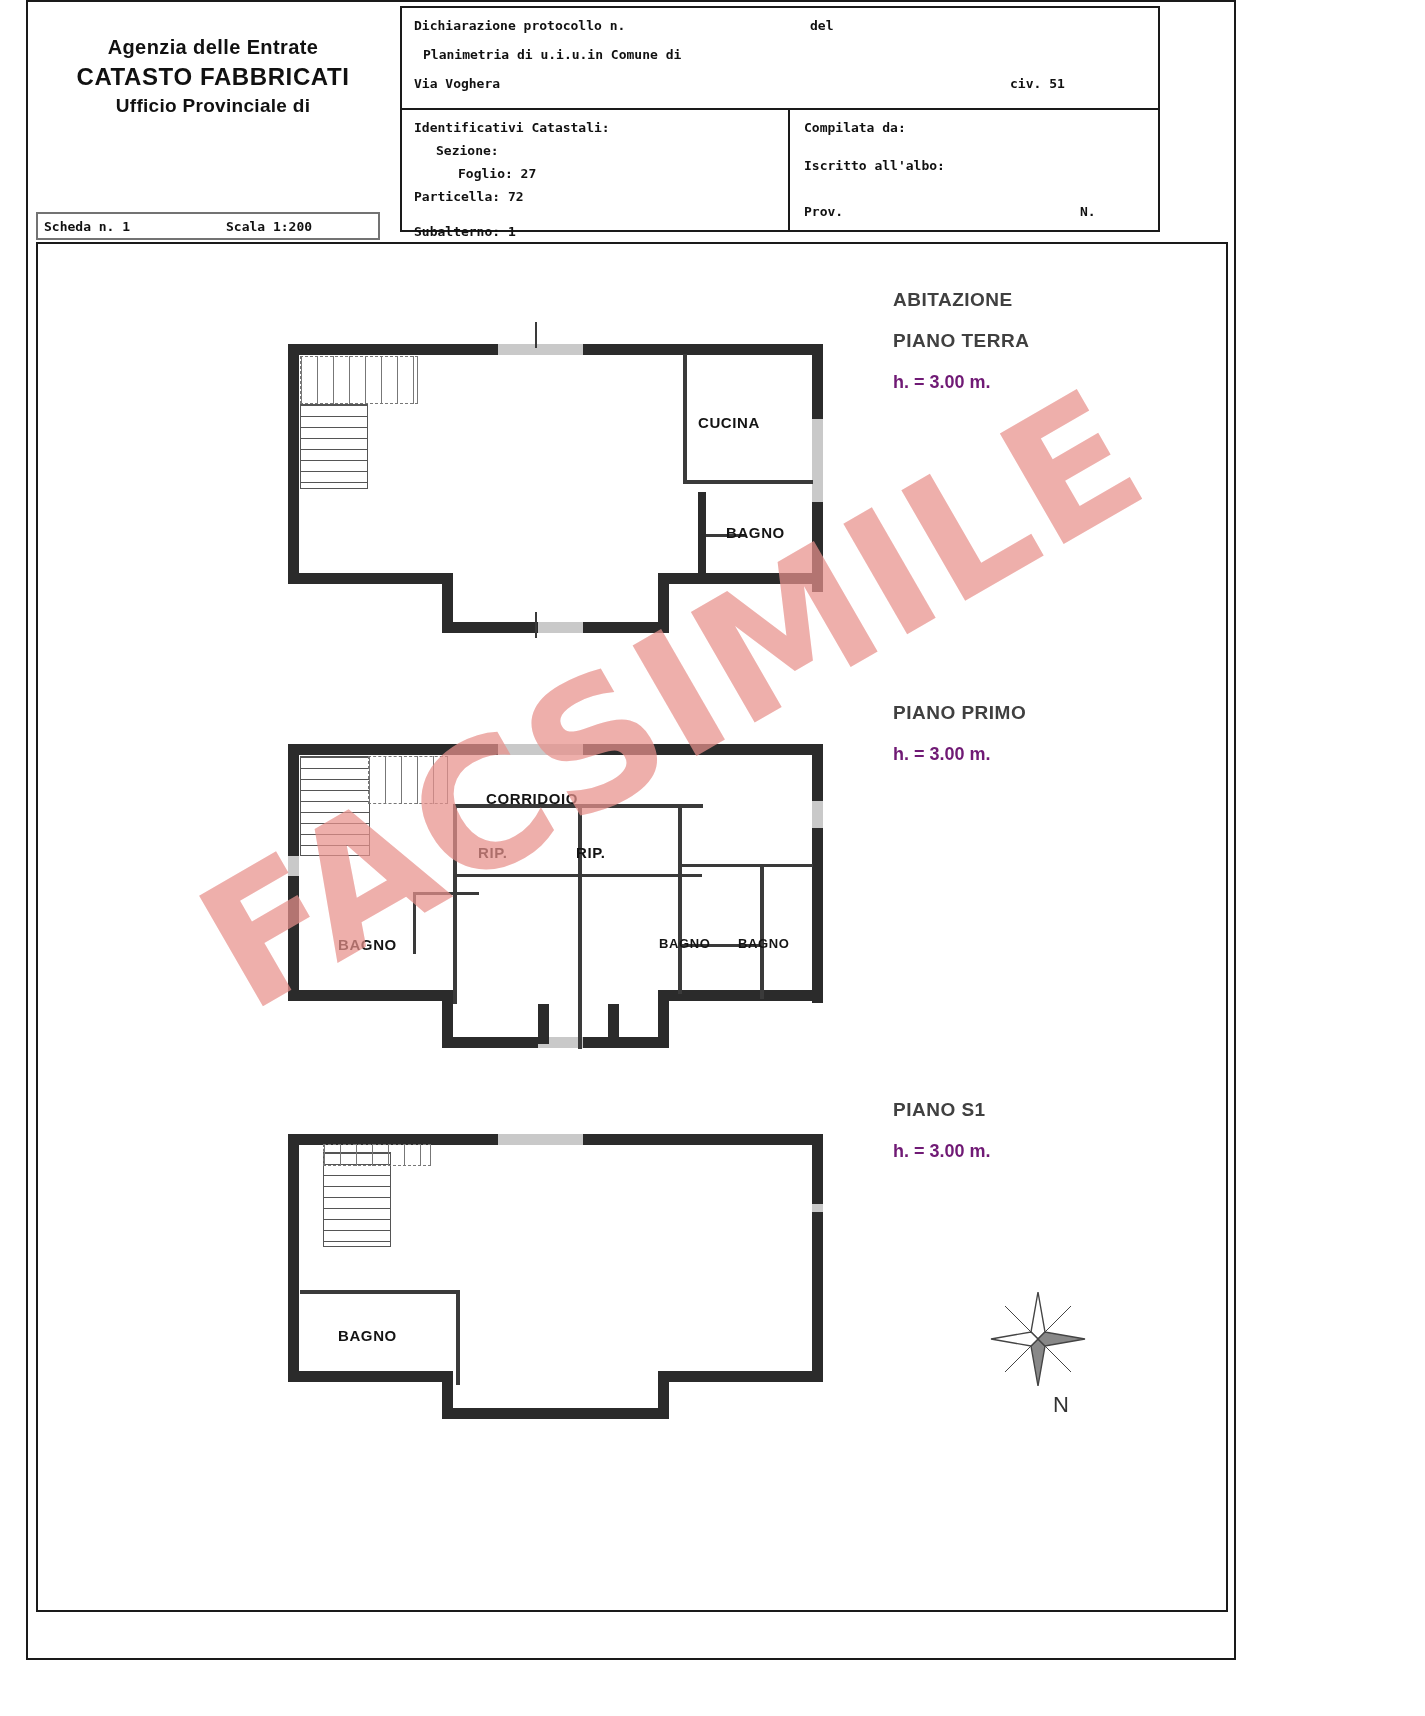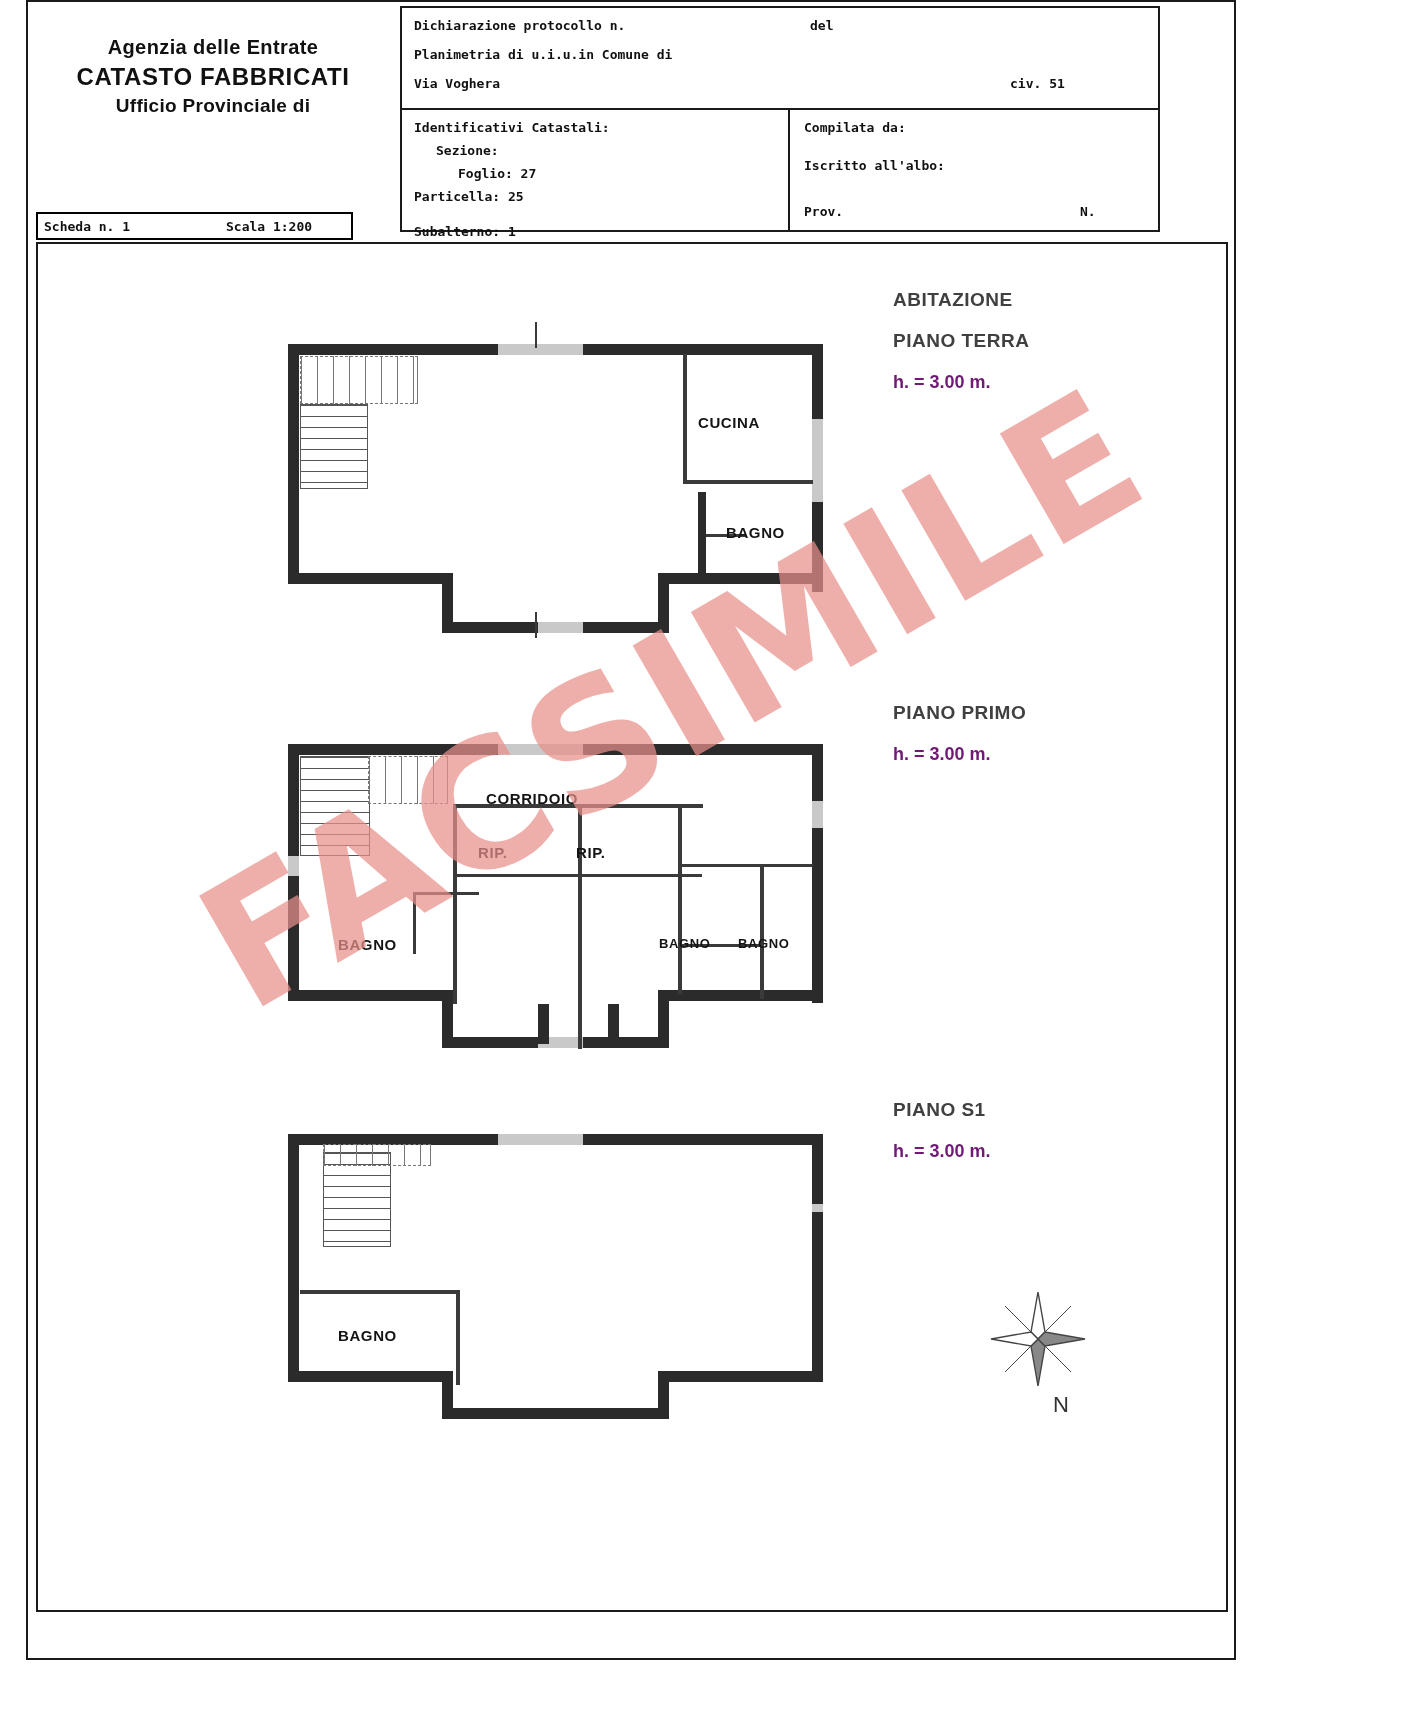--- a/index.html
+++ b/index.html
@@ -60,23 +60,23 @@
     font-weight: bold;
     letter-spacing: 0.3px;
     margin-top: 4px;
   }
 
   
   #scheda-strip {
     position: absolute;
     left: 8px;
     top: 210px;
-    width: 317px;
+    width: 344px;
     height: 28px;
-    border: 2px solid #000000;
+    border: 2px solid #737373;
     box-sizing: border-box;
     font-family: "DejaVu Sans Mono", monospace;
     font-size: 13px;
     font-weight: bold;
     color: #111;
   }
   #scheda-strip .scheda {
     position: absolute;
     left: 6px;
     top: 5px;
@@ -99,21 +99,21 @@
     font-family: "DejaVu Sans Mono", monospace;
     font-size: 13px;
     font-weight: bold;
     color: #111;
   }
   #decl-box .row {
     position: absolute;
     left: 12px;
   }
   #decl-box .r1 { top: 10px; }
-  #decl-box .r2 { top: 39px; }
+  #decl-box .r2 { top: 39px; margin-left: 9px; }
   #decl-box .r3 { top: 68px; }
   #decl-box .del {
     position: absolute;
     left: 408px;
     top: 10px;
   }
   #decl-box .civ {
     position: absolute;
     left: 608px;
     top: 68px;
@@ -293,21 +293,21 @@
       <div class="del">del</div>
       <div class="row r2">Planimetria di u.i.u.in Comune di</div>
       <div class="row r3">Via Voghera</div>
       <div class="civ">civ. 51</div>
     </div>
 
     <div id="ident-box">
       <div class="row i1">Identificativi Catastali:</div>
       <div class="row i2">Sezione:</div>
       <div class="row i3">Foglio: 27</div>
-      <div class="row i4">Particella: 25</div>
+      <div class="row i4">Particella: 72</div>
       <div class="row i5">Subalterno: 1</div>
     </div>
 
     <div id="comp-box">
       <div class="row c1">Compilata da:</div>
       <div class="row c2">Iscritto all'albo:</div>
       <div class="row c3">Prov.</div>
       <div class="cn">N.</div>
     </div>
   </div>

